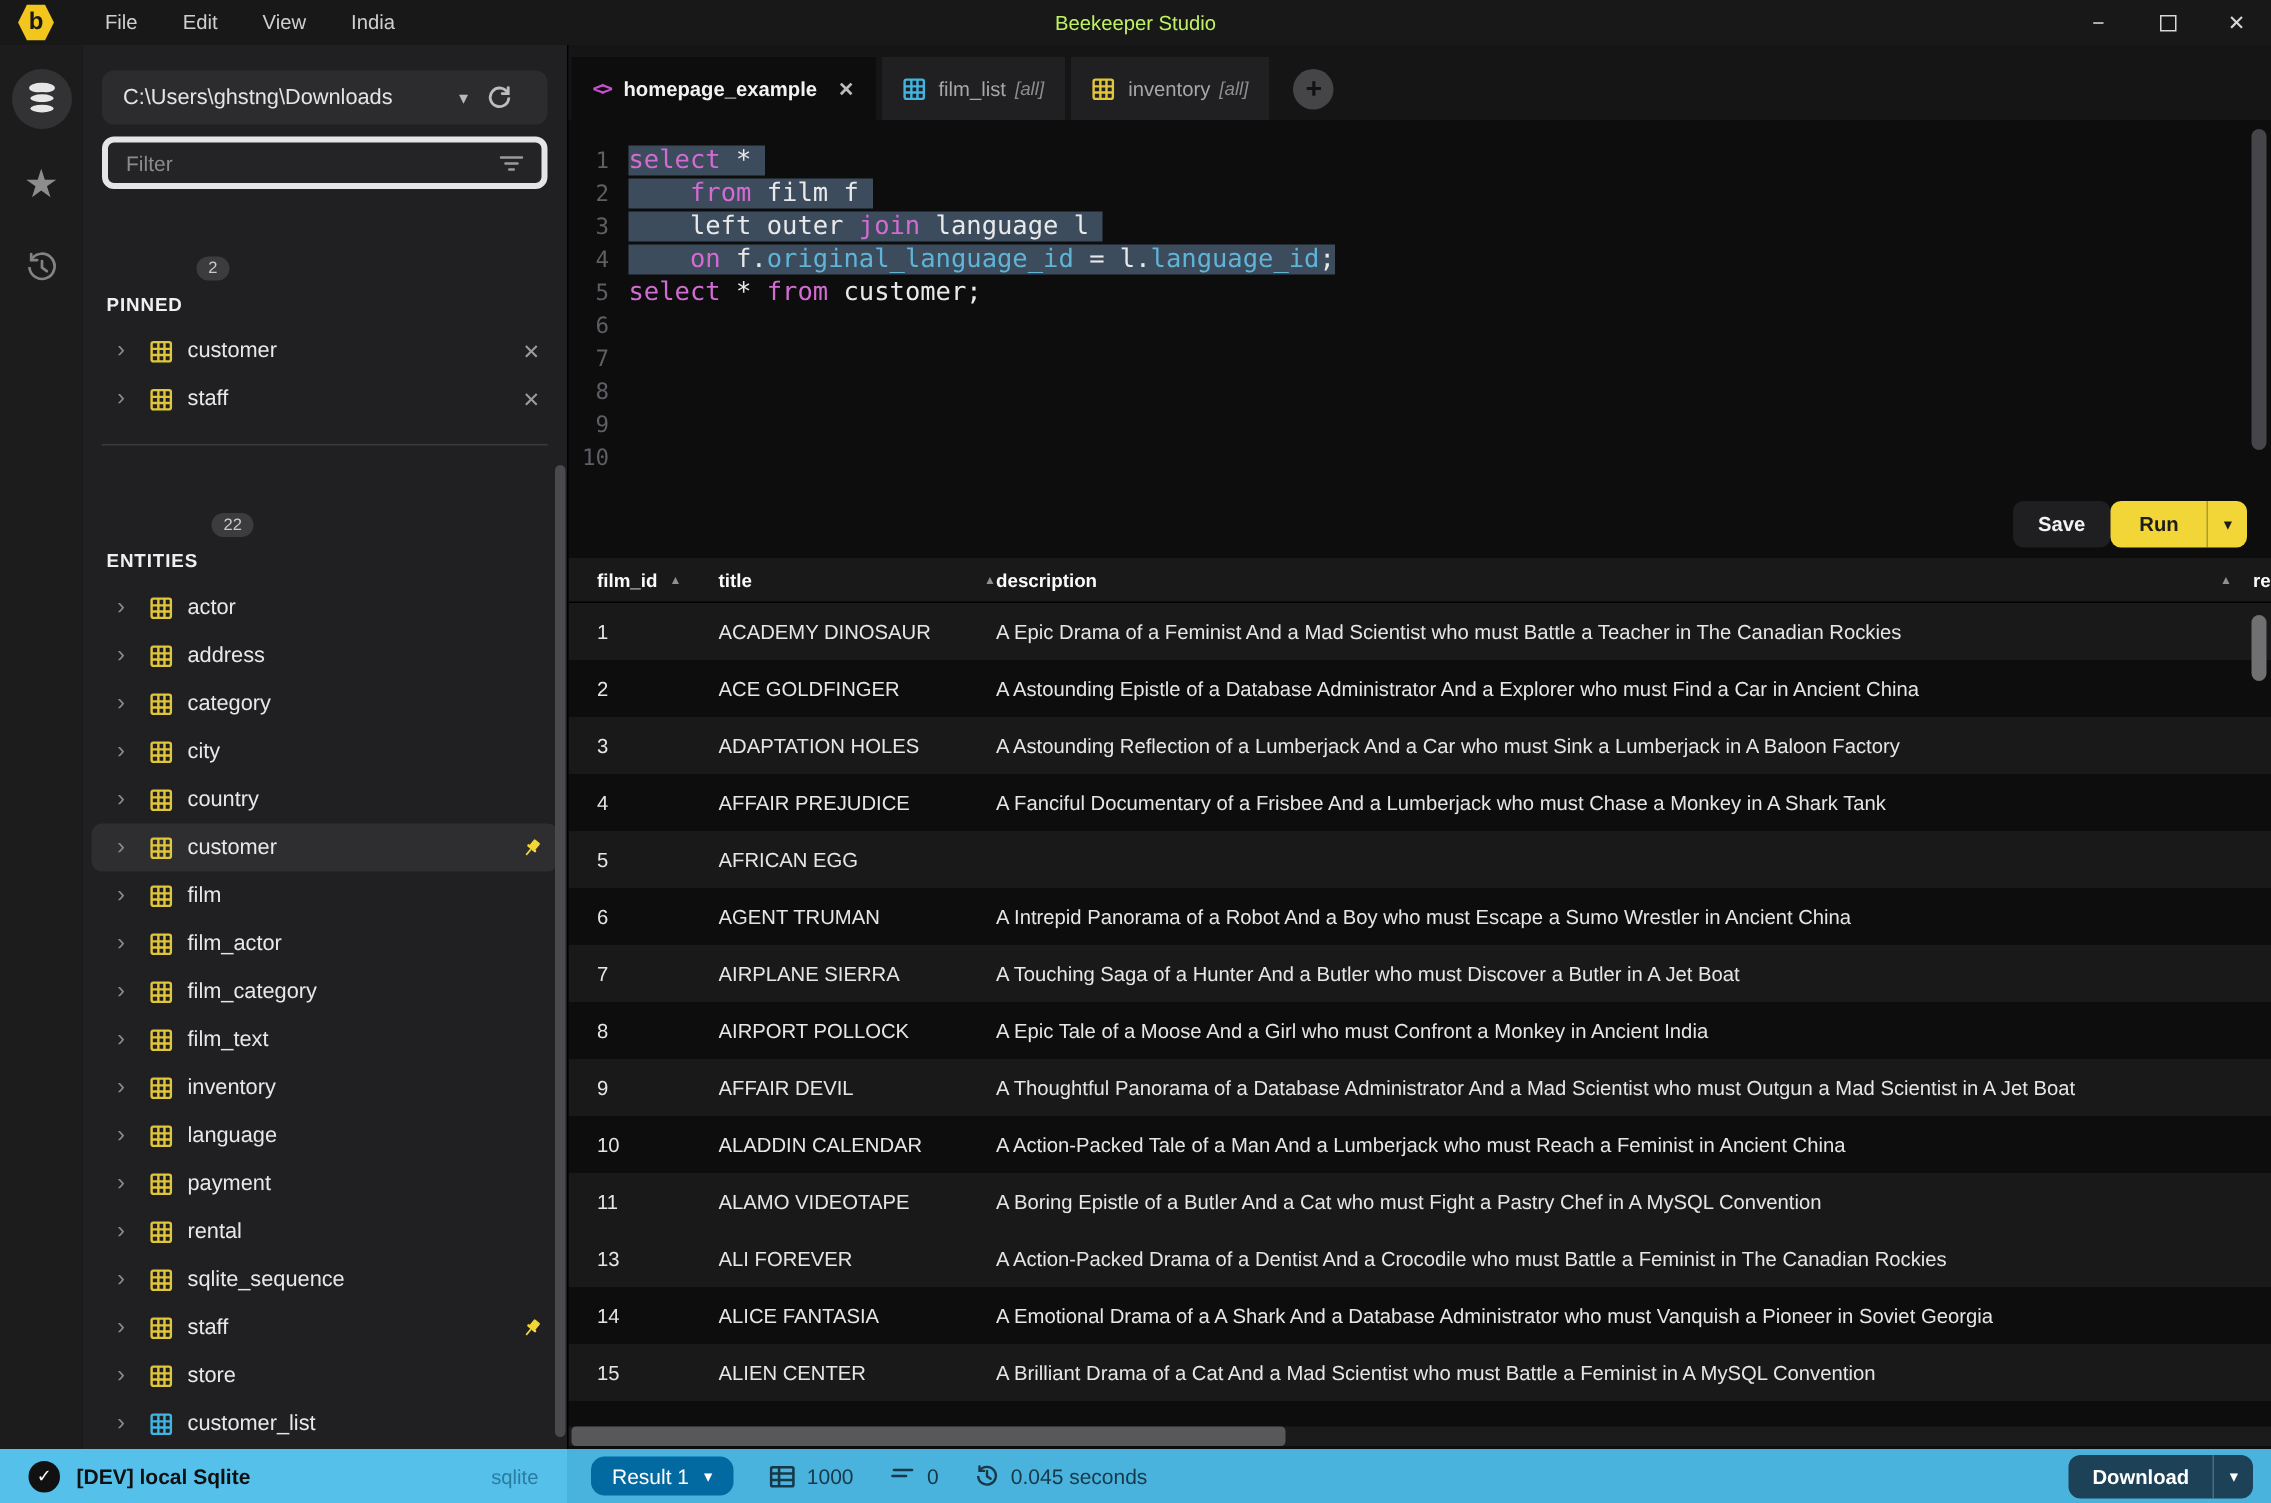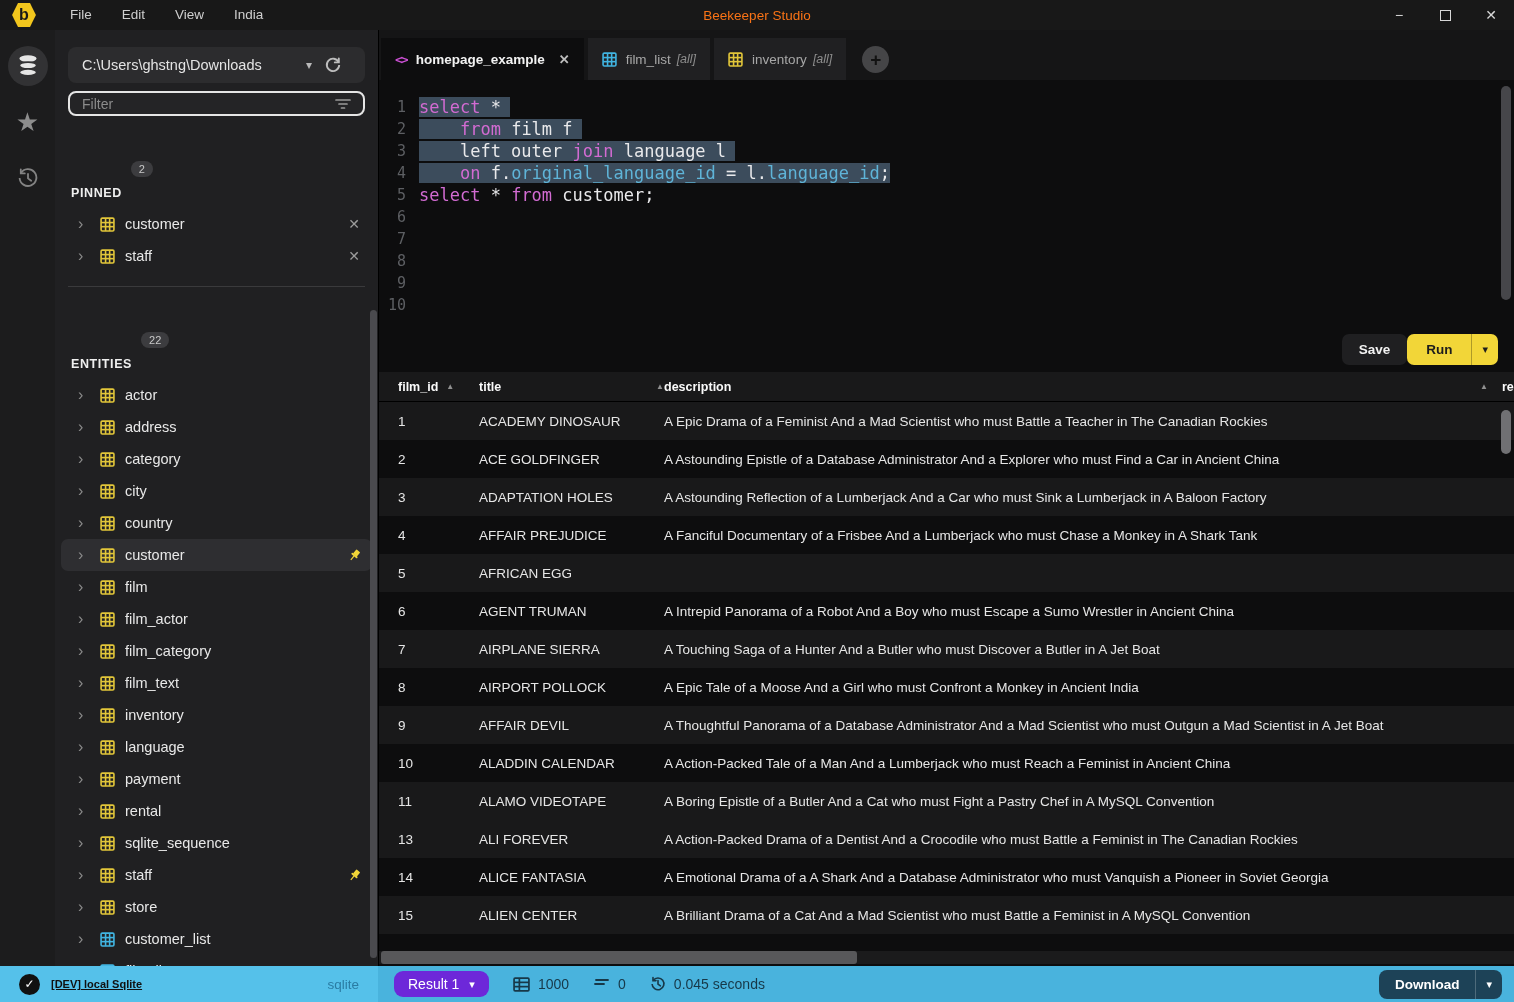--- a/index.html
+++ b/index.html
@@ -6,39 +6,39 @@
   html,body { background:#000; }
   body { font-family:"Liberation Sans", sans-serif; }
   .window { position:relative; width:1514px; height:1002px; background:#0d0d0e; overflow:hidden; }
 
   
   .titlebar { height:30px; background:#181818; display:flex; align-items:center; position:relative; color:#cfcfcf; }
   .logo { width:26px; height:26px; margin-left:11px; background:#f2c61d; clip-path:polygon(27% 4%,73% 4%,96% 50%,73% 96%,27% 96%,4% 50%);
           display:flex; align-items:center; justify-content:center; color:#181818; font-weight:bold; font-size:16px; }
   .menubar { display:flex; margin-left:18px; }
   .menu-item { padding:0 15px; font-size:13.5px; line-height:30px; color:#cfcfcf; cursor:default; }
-  .win-title { position:absolute; left:50%; transform:translateX(-50%); font-size:13.5px; color:#f97316; }
+  .win-title { position:absolute; left:50%; transform:translateX(-50%); font-size:13.5px; color:#bef264; }
   .win-controls { position:absolute; right:0; top:0; height:30px; display:flex; align-items:center; }
   .win-btn { width:46px; text-align:center; color:#d8d8d8; font-size:14px; line-height:30px; }
   .max-glyph { display:inline-block; width:11px; height:11px; border:1.5px solid #d8d8d8; vertical-align:-1px; }
 
   
   .app { display:flex; height:936px; }
   .rail { width:55px; background:#1c1c1d; display:flex; flex-direction:column; align-items:center; padding-top:16px; }
   .rail-btn { width:40px; height:40px; border-radius:50%; display:flex; align-items:center; justify-content:center; margin-bottom:16px; }
   .rail-btn.active { background:#323234; }
   .rail-star { color:#8d8d8d; font-size:26px; line-height:1; }
 
   
   .sidebar { width:323px; background:#202022; position:relative; overflow:hidden; }
   .conn-row { margin:17px 13px 6px 13px; }
   .conn-select { height:36px; background:#2c2c2e; border-radius:8px; display:flex; align-items:center; padding:0 10px 0 14px; }
   .conn-text { color:#e4e4e4; font-size:14.5px; white-space:nowrap; overflow:hidden; max-width:218px; flex:1; }
   .conn-caret { color:#b9b9b9; font-size:12px; margin:0 12px 0 6px; }
-  .filter-box { margin:8px 13px 0 13px; height:25px; background:#242426; border:2px solid #e5e5e5; border-radius:8px;
+  .filter-box { margin:8px 13px 0 13px; height:35px; background:#242426; border:4px solid #e5e5e5; border-radius:8px;
                 display:flex; align-items:center; padding:0 12px; }
   .filter-input { flex:1; background:transparent; border:none; outline:none; color:#dcdcdc; font-size:14px; font-family:"Liberation Sans",sans-serif; }
   .filter-input::placeholder { color:#8b8b8b; }
 
   .section-head { display:flex; align-items:center; padding:0 16px; margin-top:22px; margin-bottom:8px; }
   .section-title { color:#efefef; font-size:12.5px; font-weight:bold; letter-spacing:.6px;margin-top:48px; }
   .badge { background:#3c3c3f; color:#c9c9c9; font-size:11px; border-radius:9px; padding:2px 8px; margin-left:9px; }
   .divider { height:1px; background:#3a3a3c; margin:14px 13px 0 13px; }
 
   .tree-item { height:32px; display:flex; align-items:center; padding:0 12px 0 23px; position:relative; }
@@ -95,24 +95,24 @@
   .spacer { flex:1; }
   .rt-row .cell { color:#e6e6e6; font-size:13.5px; white-space:nowrap; overflow:hidden; }
   .rt-vscroll { position:absolute; right:3px; top:38px; width:10px; height:44px; background:#707073; border-radius:5px; }
   .rt-hscroll-track { position:absolute; bottom:2px; left:0; width:100%; height:13px; background:#1b1b1c; }
   .rt-hscroll-thumb { position:absolute; bottom:0; left:2px; width:476px; height:13px; background:#58585a; border-radius:3px; }
 
   
   .statusbar { height:36px; display:flex; }
   .status-left { width:378px; background:#55c1ea; display:flex; align-items:center; padding:0 19px; flex:none; }
   .check-circle { width:21px; height:21px; border-radius:50%; background:#111; color:#fff; font-size:12px; display:flex; align-items:center; justify-content:center; flex:none; }
-  .conn-name { color:#101010; font-weight:bold; font-size:11px; margin-left:11px; flex:1;text-decoration:underline; }
+  .conn-name { color:#101010; font-weight:bold; font-size:14px; margin-left:11px; flex:1; }
   .dialect { color:#2a7ca3; font-size:13.5px; }
   .status-main { flex:1; background:#49b3dd; display:flex; align-items:center; padding:0 12px 0 16px; }
-  .result-btn { background:#6d28d9; border-radius:9px; display:flex; align-items:center; padding:5px 14px; color:#fff; font-size:14px; }
+  .result-btn { background:#0369a1; border-radius:9px; display:flex; align-items:center; padding:5px 14px; color:#fff; font-size:14px; }
   .result-caret { font-size:11px; margin-left:10px; color:#fff; }
   .stat { display:flex; align-items:center; margin-left:24px; color:#173848; font-size:14px; }
   .stat svg { margin-right:8px; }
   .btn-download { margin-left:auto; display:flex; background:#1d4257; border-radius:8px; overflow:hidden; }
   .btn-download-main { color:#fff; font-weight:bold; font-size:13.5px; padding:7px 16px; border-right:1px solid rgba(255,255,255,.22); }
   .btn-download-caret { color:#fff; font-size:11px; padding:7px 10px; display:flex; align-items:center; }
 </style>
 </head>
 <body>
 

